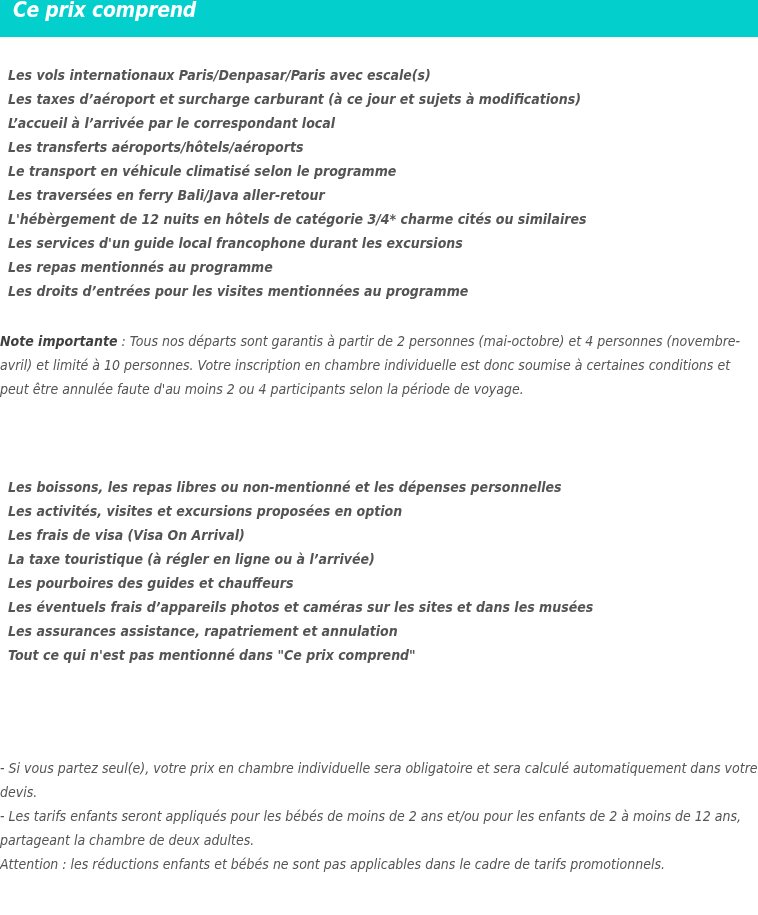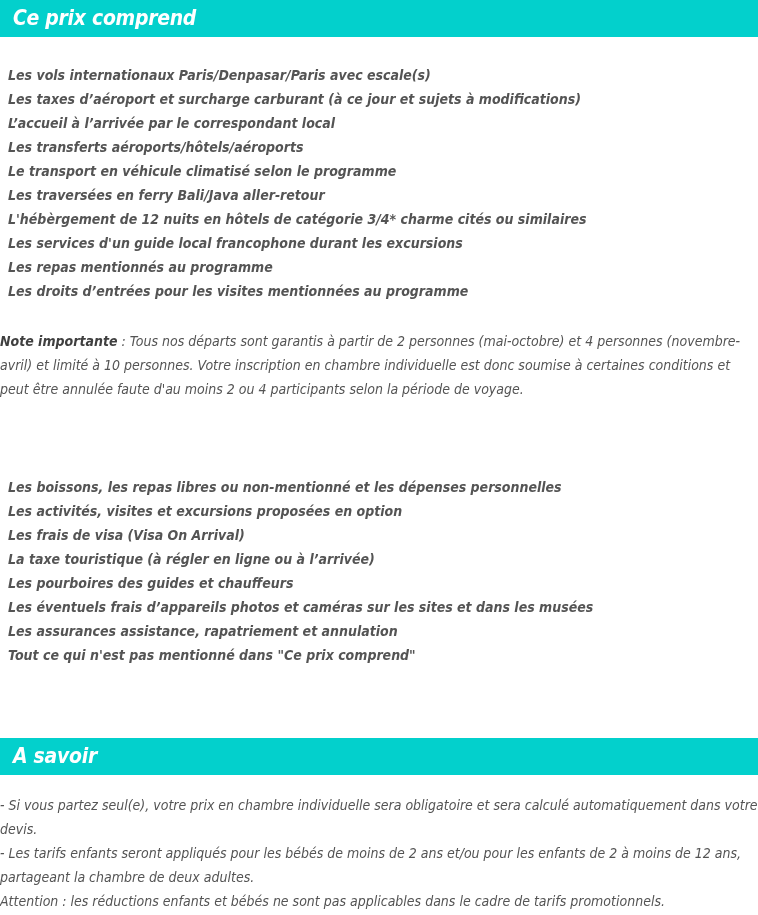--- a/index.html
+++ b/index.html
@@ -21,21 +21,21 @@
     width: 758px;
     height: 915px;
     background: #ffffff;
   }
 
   
   .section-bar {
     background: #03d0cc;
     height: 37px;
     display: flex;
-    align-items: center;
+    align-items: flex-start;
     padding: 0 0 0 13px;
     box-sizing: border-box;
   }
   .section-bar .section-title {
     color: #ffffff;
     font-family: "DejaVu Sans", sans-serif;
     font-style: italic;
     font-weight: bold;
     font-size: 20.5px;
     line-height: 1;
@@ -127,23 +127,20 @@
       <li>La taxe touristique (à régler en ligne ou à l’arrivée)</li>
       <li>Les pourboires des guides et chauffeurs</li>
       <li>Les éventuels frais d’appareils photos et caméras sur les sites et dans les musées</li>
       <li>Les assurances assistance, rapatriement et annulation</li>
       <li>Tout ce qui n'est pas mentionné dans "Ce prix comprend"</li>
     </ul>
   </div>
 
   <div class="gap-section-2"></div>
 
-  <div class="section-bar">
-    <span class="section-title">A savoir</span>
-  </div>
 
   <div class="gap-after-bar"></div>
 
   <div class="section-body">
     <p class="para">- Si vous partez seul(e), votre prix en chambre individuelle sera obligatoire et sera calculé automatiquement dans votre devis.</p>
     <p class="para">- Les tarifs enfants seront appliqués pour les bébés de moins de 2 ans et/ou pour les enfants de 2 à moins de 12 ans, partageant la chambre de deux adultes.</p>
     <p class="para">Attention : les réductions enfants et bébés ne sont pas applicables dans le cadre de tarifs promotionnels.</p>
   </div>
 
 </div>

